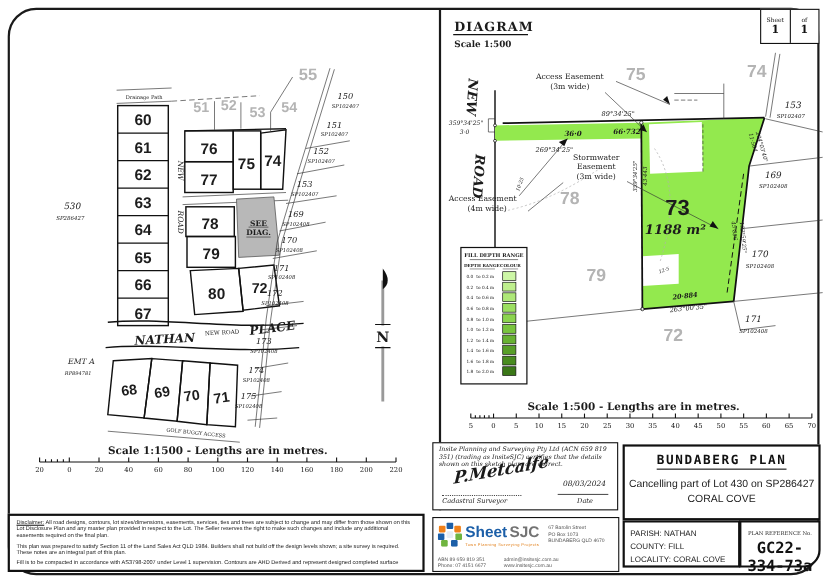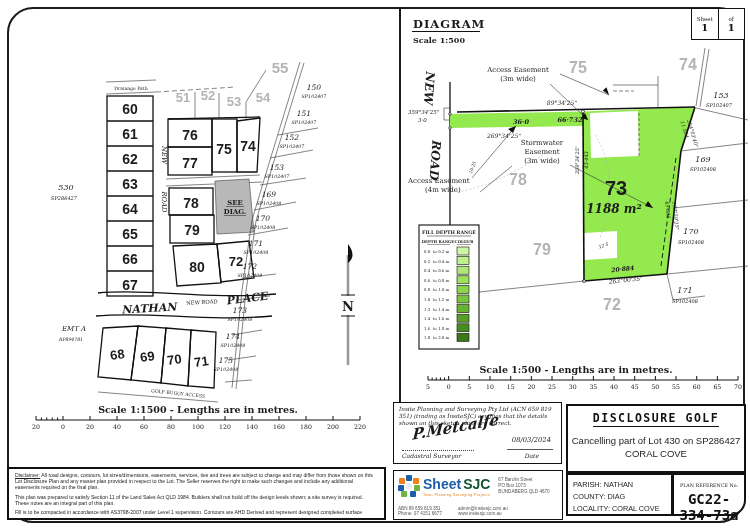--- a/index.html
+++ b/index.html
@@ -64,21 +64,21 @@
   .refblock{left:672px;top:473px;width:74px;height:43px;border-width:2px;text-align:center;
       border-bottom-right-radius:16px;}
   .refblock .l{font-size:4.8px;margin-top:8px;color:#222;font-family:"DejaVu Serif",serif;}
   .refblock .v{font-size:14px;font-weight:bold;font-family:"DejaVu Sans Mono",monospace;
       margin-top:3px;color:#111;}
 
   .logoblock{left:393px;top:470px;width:170px;height:50px;border-width:1.4px;}
   .logoblock .row{display:flex;align-items:flex-start;padding:4px 4px 0 4px;}
   .logoname{margin-left:3px;}
   .logoname .a{font-size:14px;font-weight:bold;color:#1c5fa8;display:inline;}
-  .logoname .b{font-size:14px;font-weight:bold;color:#14532d;display:inline;margin-left:2px;}
+  .logoname .b{font-size:14px;font-weight:bold;color:#737373;display:inline;margin-left:2px;}
   .logoname .tag{font-size:3.6px;color:#e07b12;letter-spacing:0.4px;}
   .logoaddr{margin-left:8px;font-size:4.6px;line-height:5.8px;color:#555;padding-top:2px;}
   .logofoot{position:absolute;left:4px;bottom:2px;display:flex;gap:16px;font-size:4.6px;
       line-height:5.6px;color:#555;}
 </style>
 </head>
 <body>
 
 <div class="page">
   <div class="sheet-border"></div>
@@ -502,28 +502,28 @@
     <div>Insite Planning and Surveying Pty Ltd (ACN 659 819 351) (trading as InsiteSJC) certifies that the details shown on this sketch plan, are correct.</div>
     <div class="sig">P.Metcalfe</div>
     <div class="sigline"></div>
     <div class="role">Cadastral Surveyor</div>
     <div class="dateval">08/03/2024</div>
     <div class="dateline"></div>
     <div class="datelbl">Date</div>
   </div>
 
   <div class="box titleblock">
-    <div><span class="t1">DISCLOSURE GOLF</span></div>
+    <div><span class="t1">BUNDABERG PLAN</span></div>
     <div class="t3">Cancelling part of Lot 430 on SP286427</div>
     <div class="t4">CORAL COVE</div>
   </div>
 
   <div class="box infoblock">
     <div>PARISH: NATHAN</div>
-    <div>COUNTY: DIAG</div>
+    <div>COUNTY: FILL</div>
     <div>LOCALITY: CORAL COVE</div>
   </div>
 
   <div class="box refblock">
     <div class="l">PLAN REFERENCE No.</div>
     <div class="v">GC22-334-73a</div>
   </div>
 
   <div class="box logoblock">
     <div class="row">

